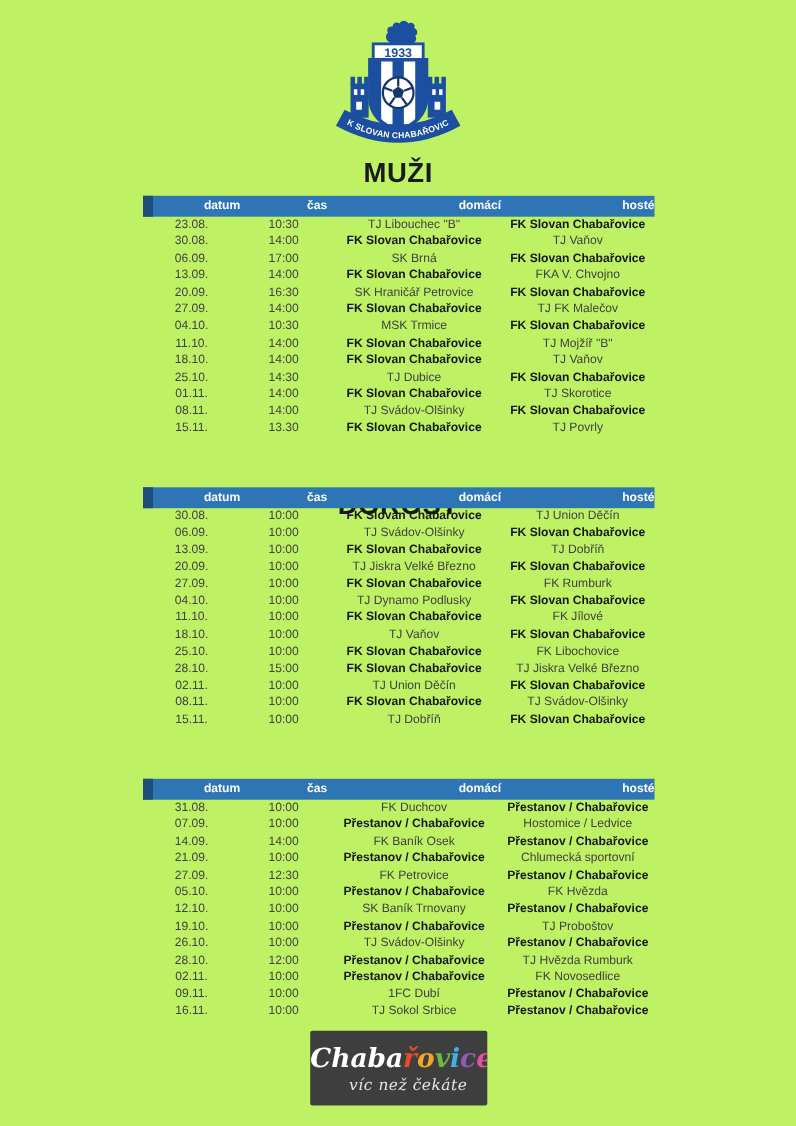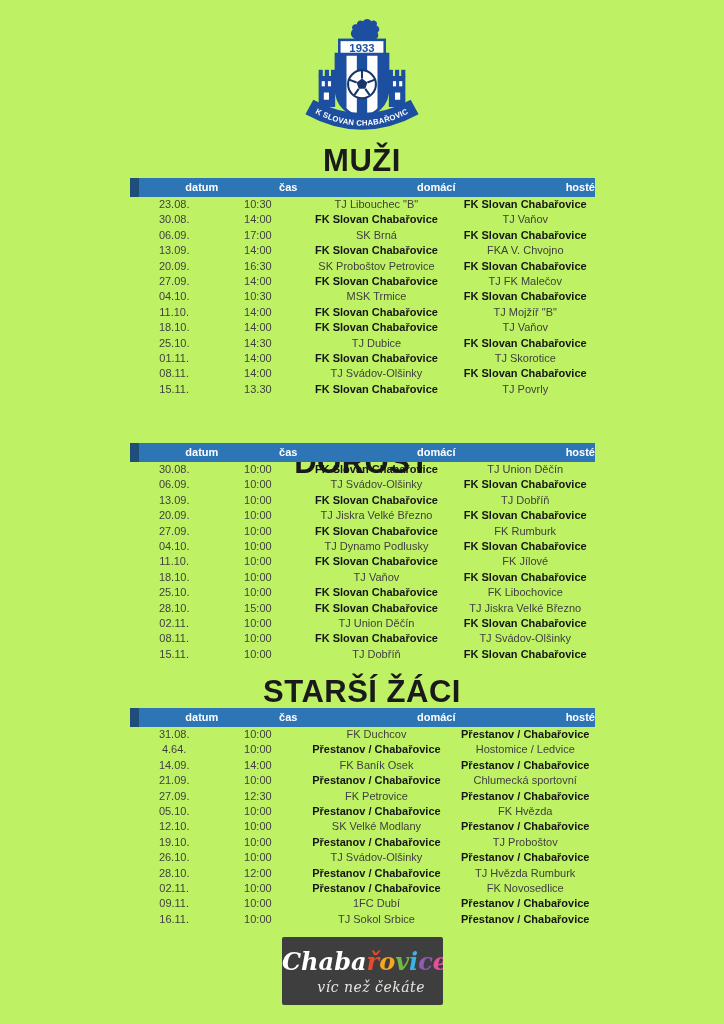--- a/index.html
+++ b/index.html
@@ -10,21 +10,21 @@
     font-family:"Liberation Sans", sans-serif;
   }
 
   
   .crest { position:absolute; left:301px; top:12px; width:122px; height:128px; }
   .crest svg { width:100%; height:100%; }
 
   
   .section-title {
     position:absolute; left:0; width:724px; text-align:center;
-    font-size:31px; font-weight:bold; color:#1a1a1a; letter-spacing:0.5px;
+    font-size:25px; font-weight:bold; color:#1a1a1a; letter-spacing:0.5px;
   }
   .title-muzi  { top:143px; }
   .title-dorost{ top:409px;margin-top:36px; }
   .title-zaci  { top:674px; }
 
   .sched { position:absolute; left:130px; width:465px; }
   .table-muzi  { top:178px; }
   .table-dorost{ top:443px; }
   .table-zaci  { top:708px; }
 
@@ -157,21 +157,21 @@
         </div>
         <div class="trow">
           <div class="cell">13.09.</div>
           <div class="cell">14:00</div>
           <div class="cell strong">FK Slovan Chabařovice</div>
           <div class="cell">FKA V. Chvojno</div>
         </div>
         <div class="trow">
           <div class="cell">20.09.</div>
           <div class="cell">16:30</div>
-          <div class="cell">SK Proboštov Petrovice</div>
+          <div class="cell">SK Hraničář Petrovice</div>
           <div class="cell strong">FK Slovan Chabařovice</div>
         </div>
         <div class="trow">
           <div class="cell">27.09.</div>
           <div class="cell">14:00</div>
           <div class="cell strong">FK Slovan Chabařovice</div>
           <div class="cell">TJ FK Malečov</div>
         </div>
         <div class="trow">
           <div class="cell">04.10.</div>
@@ -301,37 +301,36 @@
         </div>
         <div class="trow">
           <div class="cell">15.11.</div>
           <div class="cell">10:00</div>
           <div class="cell">TJ Dobříň</div>
           <div class="cell strong">FK Slovan Chabařovice</div>
         </div>
       </div>
   </div>
 
-  <div class="section-title title-zaci">STARŠÍ ŽÁCI</div>
   <div class="sched table-zaci">
     <div class="thead">
       <div class="hcell">datum</div>
       <div class="hcell">čas</div>
       <div class="hcell">domácí</div>
       <div class="hcell">hosté</div>
     </div>
     <div class="tbody">
         <div class="trow">
           <div class="cell">31.08.</div>
           <div class="cell">10:00</div>
           <div class="cell">FK Duchcov</div>
           <div class="cell strong">Přestanov / Chabařovice</div>
         </div>
         <div class="trow">
-          <div class="cell">4.64.</div>
+          <div class="cell">07.09.</div>
           <div class="cell">10:00</div>
           <div class="cell strong">Přestanov / Chabařovice</div>
           <div class="cell">Hostomice / Ledvice</div>
         </div>
         <div class="trow">
           <div class="cell">14.09.</div>
           <div class="cell">14:00</div>
           <div class="cell">FK Baník Osek</div>
           <div class="cell strong">Přestanov / Chabařovice</div>
         </div>
@@ -349,21 +348,21 @@
         </div>
         <div class="trow">
           <div class="cell">05.10.</div>
           <div class="cell">10:00</div>
           <div class="cell strong">Přestanov / Chabařovice</div>
           <div class="cell">FK Hvězda</div>
         </div>
         <div class="trow">
           <div class="cell">12.10.</div>
           <div class="cell">10:00</div>
-          <div class="cell">SK Velké Modlany</div>
+          <div class="cell">SK Baník Trnovany</div>
           <div class="cell strong">Přestanov / Chabařovice</div>
         </div>
         <div class="trow">
           <div class="cell">19.10.</div>
           <div class="cell">10:00</div>
           <div class="cell strong">Přestanov / Chabařovice</div>
           <div class="cell">TJ Proboštov</div>
         </div>
         <div class="trow">
           <div class="cell">26.10.</div>

